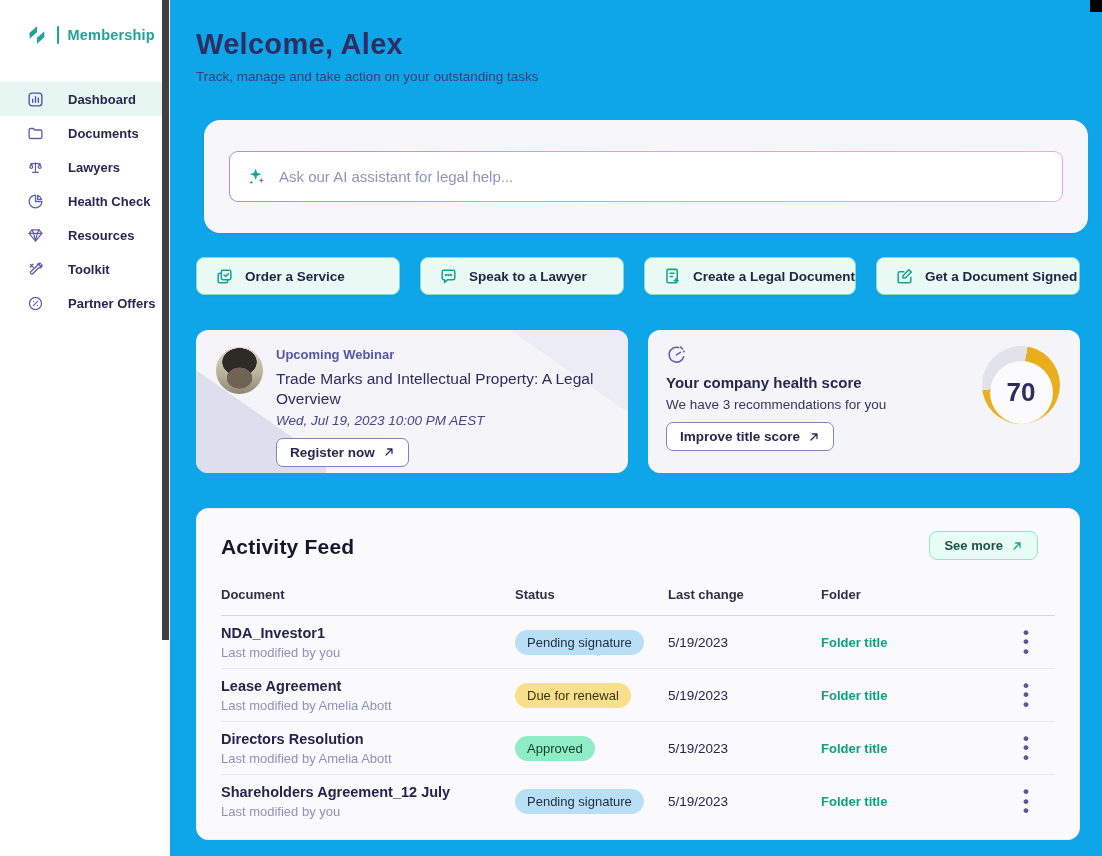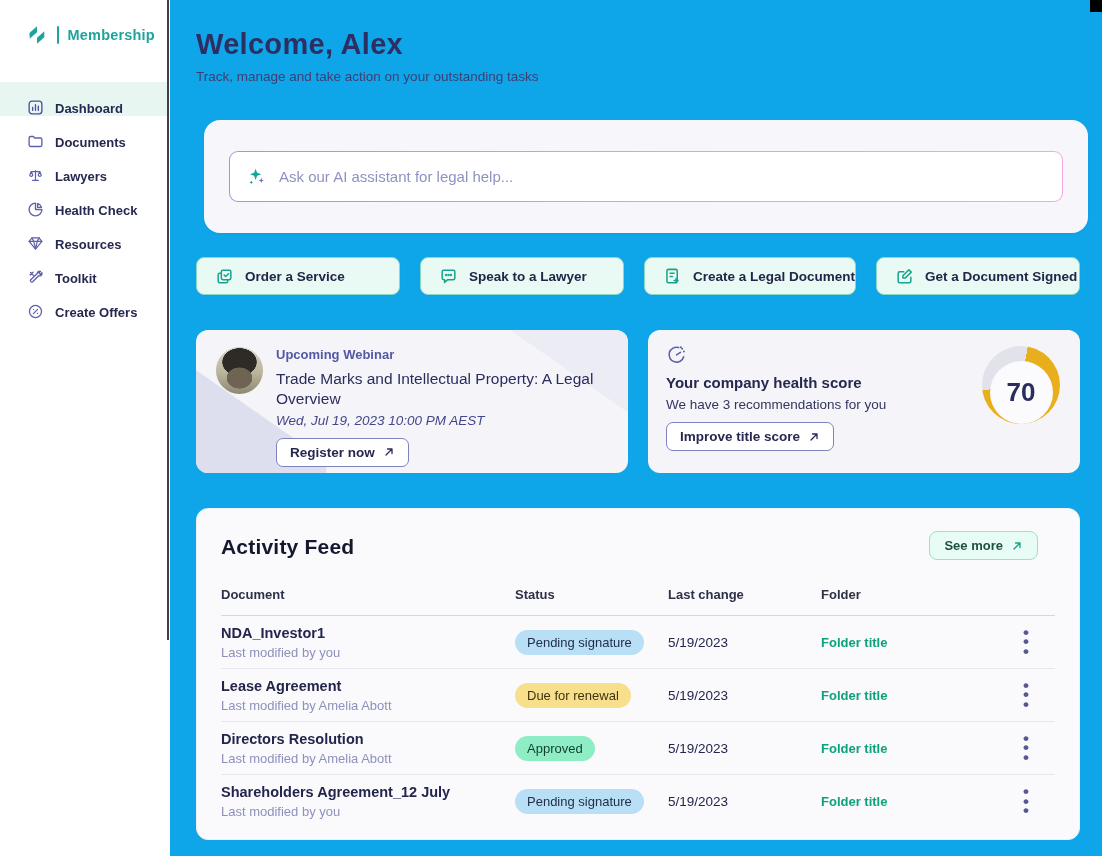--- a/index.html
+++ b/index.html
@@ -1,26 +1,26 @@
 <!DOCTYPE html>
 <html><head>
 <meta charset="utf-8">
 <style>
   * { margin:0; padding:0; box-sizing:border-box; font-family:"Liberation Sans", sans-serif; }
   html,body { background:#fff; }
   .app { position:relative; width:1102px; height:856px; background:#ffffff; overflow:hidden; }
 
   
-  .sidebar { position:absolute; left:0; top:0; width:169px; height:640px; background:#fff; border-right:2px solid #404040; z-index:2; }
+  .sidebar { position:absolute; left:0; top:0; width:169px; height:640px; background:#fff; border-right:7px solid #404040; z-index:2; }
   .logo-row { display:flex; align-items:center; gap:9px; padding:24px 0 0 26px; }
   .logo-mark { display:flex; align-items:center; }
   .logo-sep { width:1.5px; height:18px; background:#1FA49C; border-radius:1px; }
   .brand { color:#1FA49C; font-size:14.5px; font-weight:bold; letter-spacing:.2px; }
   .nav { margin-top:36px; display:flex; flex-direction:column; }
-  .nav-item { display:flex; align-items:flex-end; gap:11px; height:34px; padding-left:27px; color:#26284F; font-size:13px; font-weight:bold; cursor:pointer; }
+  .nav-item { display:flex; align-items:center; gap:24px; height:34px; padding-left:27px; color:#26284F; font-size:13px; font-weight:bold; cursor:pointer; }
   .nav-item svg { color:#5E60AB; flex:0 0 auto; }
   .nav-item.active { background:#E8F6F2; }
   .nav-item.active svg { color:#4E50A0; }
 
   
   .main { position:absolute; left:170px; top:0; width:932px; height:856px; background:#0ea5e9; }
   .welcome { position:absolute; left:26px; top:28px; }
   .welcome h1 { font-size:29px; font-weight:bold; color:#2D2F63; letter-spacing:.3px; }
   .welcome p { margin-top:8px; font-size:13.5px; color:#3C3F73; }
 
@@ -147,21 +147,21 @@
         </svg>
         <span>Toolkit</span>
       </div>
       <div class="nav-item">
         <svg width="17" height="17" viewBox="0 0 24 24" fill="none" stroke="currentColor" stroke-width="1.8" stroke-linecap="round">
           <circle cx="12" cy="12" r="8.5"></circle>
             <path d="M9 15 15 9"></path>
             <circle cx="9.3" cy="9.3" r="1" fill="currentColor" stroke="none"></circle>
             <circle cx="14.7" cy="14.7" r="1" fill="currentColor" stroke="none"></circle>
         </svg>
-        <span>Create Offers</span>
+        <span>Partner Offers</span>
       </div>
     </nav>
   </aside>
 
   <main class="main">
 
     <header class="welcome">
       <h1>Welcome, Alex</h1>
       <p>Track, manage and take action on your outstanding tasks</p>
     </header>

